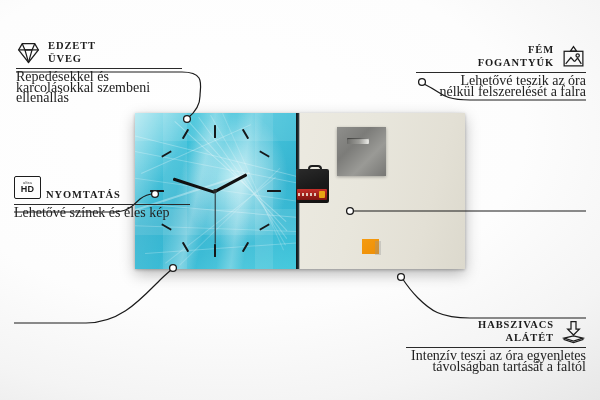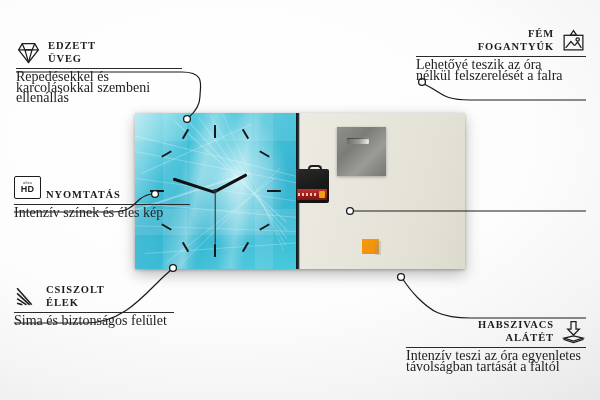--- a/index.html
+++ b/index.html
@@ -24,21 +24,21 @@
     font-size:10.5px;font-weight:700;color:#1c1c1c;
     letter-spacing:.9px;line-height:12.5px;text-transform:uppercase;
   }
   .feat.left .ttl{text-align:left;}
   .feat.right .ttl{text-align:right;}
   .rule{height:1px;background:#2a2a2a;margin-top:3px;}
   .desc{
     font-family:"Liberation Serif", serif;
     font-size:14px;color:#222;line-height:10.6px;margin-top:3px;
   }
-  .feat.right .desc{}
+  .feat.right .desc{text-align:right;}
 
   .ico{width:25px;height:25px;flex:0 0 25px;position:relative;}
   .ico svg{display:block;width:25px;height:25px;}
 
   
   .hdbox{
     width:25px;height:21px;border:1.3px solid #1c1c1c;border-radius:2px;
     display:flex;flex-direction:column;align-items:center;justify-content:center;
     font-family:"Liberation Sans", sans-serif;color:#1c1c1c;
   }
@@ -231,44 +231,25 @@
         <span class="hdbox">
           <span class="u">ultra</span>
           <span class="h">HD</span>
         </span>
       </span>
       <span class="ttl">
         <br><span>NYOMTATÁS</span>
       </span>
     </div>
     <div class="rule"></div>
-    <div class="desc">Intenzív színek és éles kép</div>
-  </div>
-
-  <div class="feat left" style="left:14px;top:284px;width:160px;">
-    <div class="head">
-      <span class="ico">
-        <svg viewBox="0 0 24 24">
-            <g fill="none" stroke="#1c1c1c" stroke-width="1.5">
-          <path d="M3 4 L17 20"></path>
-              <path d="M3 9 L15 20"></path>
-              <path d="M3 14 L12 20"></path>
-              <path d="M3 18.5 L8 20"></path>
-        </g>
-          </svg>
-      </span>
-      <span class="ttl">
-        <span>CSISZOLT</span><br><span>ÉLEK</span>
-      </span>
-    </div>
-    <div class="rule"></div>
-    <div class="desc">Sima és biztonságos felület</div>
-  </div>
-
-  <div class="feat right" style="left:416px;top:28px;width:170px;">
+    <div class="desc">Lehetővé színek és éles kép</div>
+  </div>
+
+
+  <div class="feat right" style="left:416px;top:44px;width:170px;">
     <div class="head">
       <span class="ttl">
         <span>FÉM</span><br><span>FOGANTYÚK</span>
       </span>
       <span class="ico">
         <svg viewBox="0 0 24 24">
             <g fill="none" stroke="#1c1c1c" stroke-width="1.2">
           <rect x="3" y="7" width="18" height="14"></rect>
           <path d="M12 2.5 L15 6.8 H9 Z"></path>
           <path d="M4.5 19 L9.5 13 L13 17"></path>

